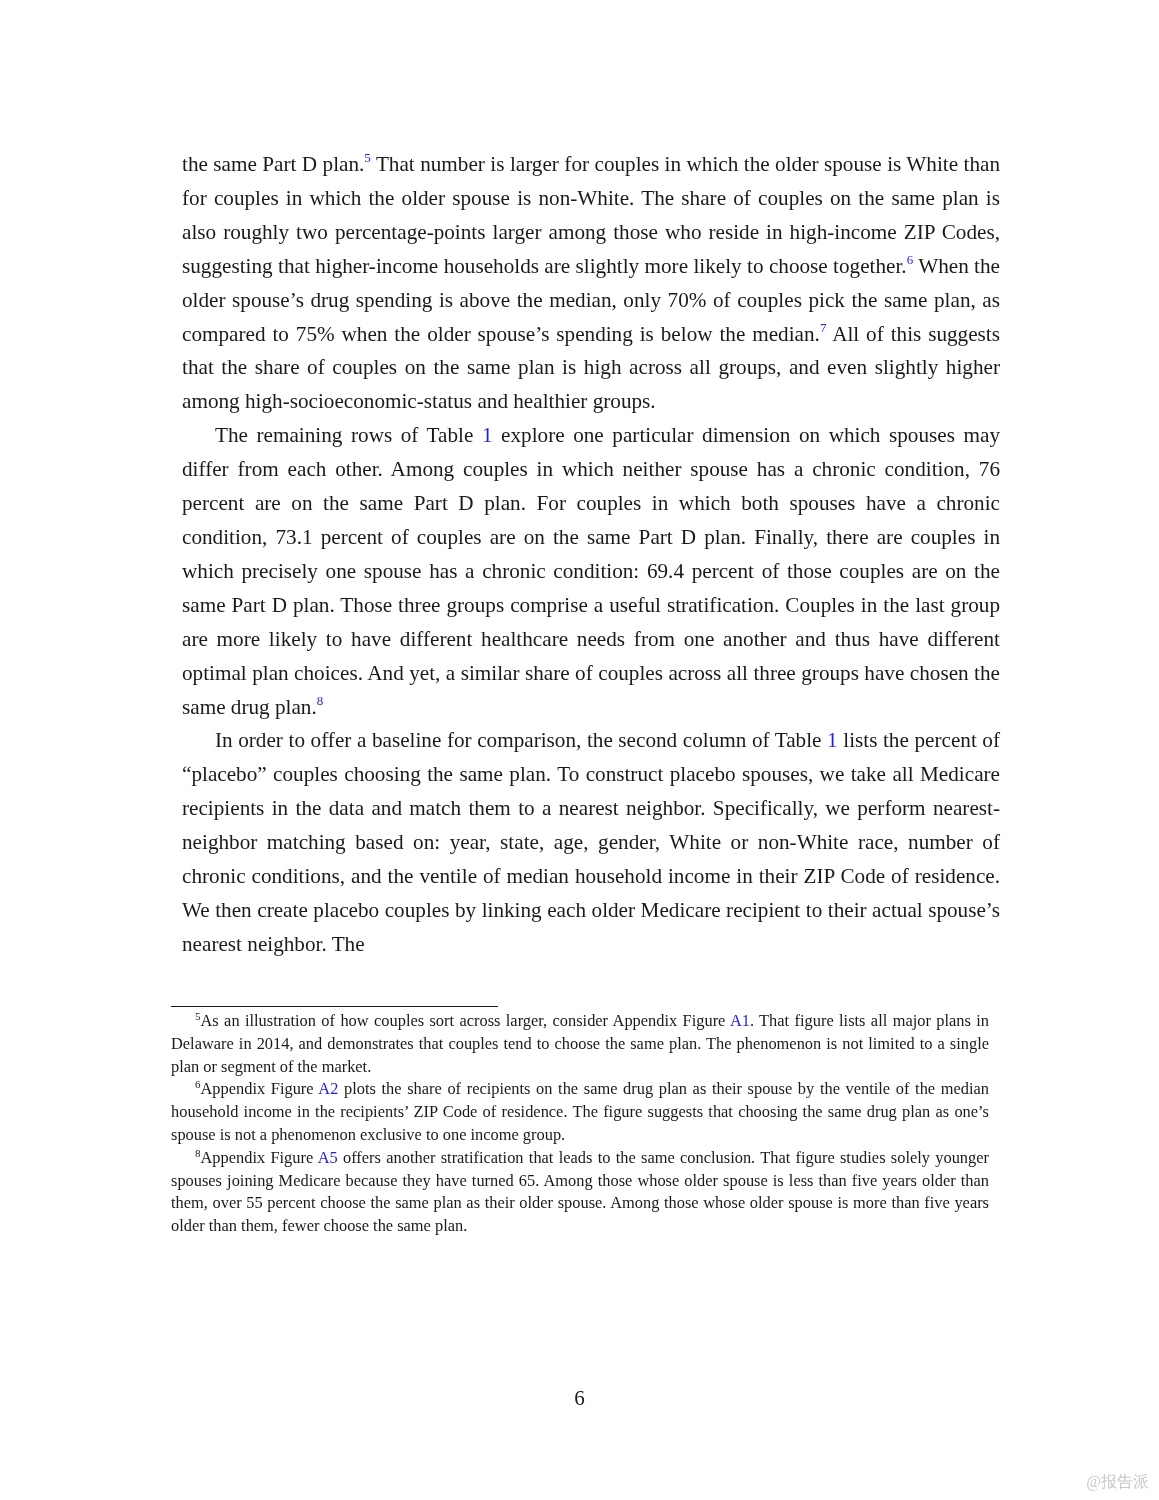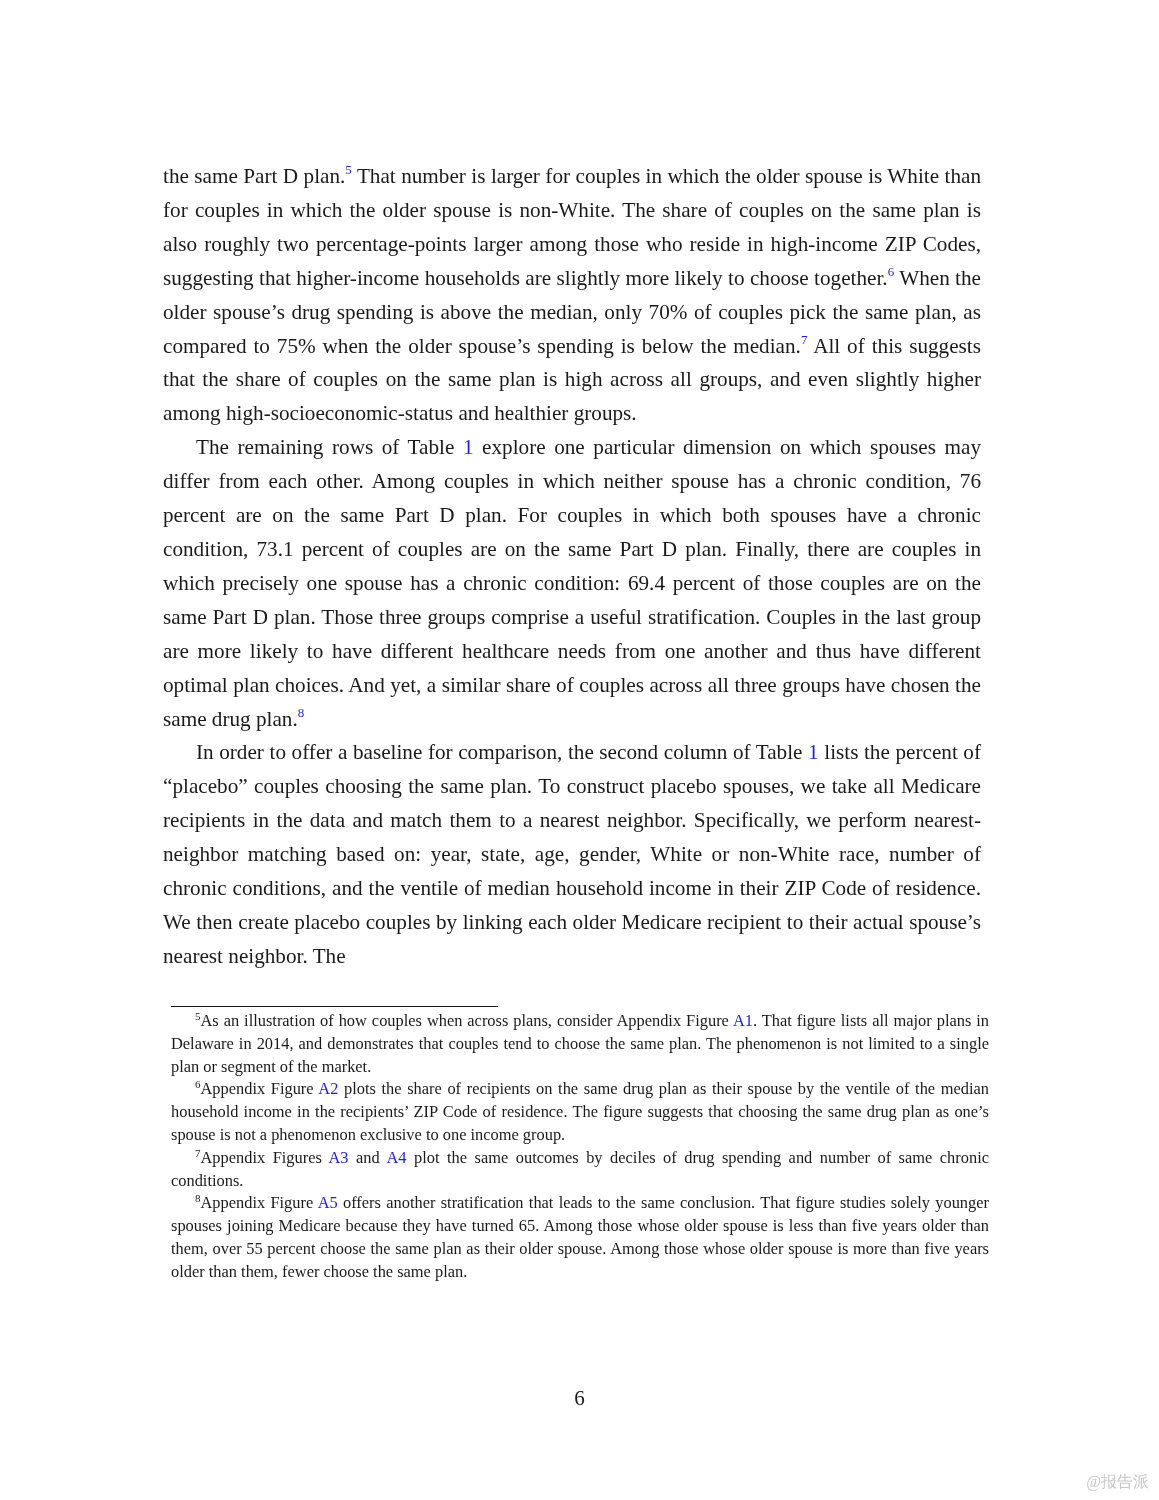--- a/index.html
+++ b/index.html
@@ -10,24 +10,23 @@
   body {
     width: 1159px;
     height: 1500px;
     position: relative;
     overflow: hidden;
     font-family: "DejaVu Serif", "Liberation Serif", serif;
     color: #1a1a1a;
   }
   .page {
     position: absolute;
-    left: 163px;
+    left: 182px;
     top: 148px;
     width: 818px;
-    margin-top: 12px;
   }
   .para {
     font-family: "Liberation Serif", "DejaVu Serif", serif;
     font-size: 21.2px;
     line-height: 33.9px;
     text-align: justify;
     margin: 0;
     hyphens: none;
   }
   .para.indent {
@@ -94,20 +93,19 @@
 <body>
 
 <div class="page" id="body-text">
     <p class="para"><span>the same Part D plan.</span><sup class="ref fnmark">5</sup><span> That number is larger for couples in which the older spouse is White than for couples in which the older spouse is non-White.  The share of couples on the same plan is also roughly two percentage-points larger among those who reside in high-income ZIP Codes, suggesting that higher-income households are slightly more likely to choose together.</span><sup class="ref fnmark">6</sup><span> When the older spouse’s drug spending is above the median, only 70% of couples pick the same plan, as compared to 75% when the older spouse’s spending is below the median.</span><sup class="ref fnmark">7</sup><span> All of this suggests that the share of couples on the same plan is high across all groups, and even slightly higher among high-socioeconomic-status and healthier groups.</span></p>
     <p class="para indent"><span>The remaining rows of Table </span><span class="ref">1</span><span> explore one particular dimension on which spouses may differ from each other.  Among couples in which neither spouse has a chronic condition, 76 percent are on the same Part D plan. For couples in which both spouses have a chronic condition, 73.1 percent of couples are on the same Part D plan. Finally, there are couples in which precisely one spouse has a chronic condition: 69.4 percent of those couples are on the same Part D plan. Those three groups comprise a useful stratification. Couples in the last group are more likely to have different healthcare needs from one another and thus have different optimal plan choices.  And yet, a similar share of couples across all three groups have chosen the same drug plan.</span><sup class="ref fnmark">8</sup></p>
     <p class="para indent"><span>In order to offer a baseline for comparison, the second column of Table </span><span class="ref">1</span><span> lists the percent of “placebo” couples choosing the same plan. To construct placebo spouses, we take all Medicare recipients in the data and match them to a nearest neighbor. Specifically, we perform nearest-neighbor matching based on: year, state, age, gender, White or non-White race, number of chronic conditions, and the ventile of median household income in their ZIP Code of residence. We then create placebo couples by linking each older Medicare recipient to their actual spouse’s nearest neighbor.  The</span></p>
   </div>
 
 <div class="fn-rule"></div>
 <div class="footnotes" id="footnotes">
-    <p class="fn"><sup>5</sup><span>As an illustration of how couples when across plans, consider Appendix Figure </span><span class="ref">A1</span><span>. That figure lists all major plans in Delaware in 2014, and demonstrates that couples tend to choose the same plan. The phenomenon is not limited to a single plan or segment of the market.</span></p>
+    <p class="fn"><sup>5</sup><span>As an illustration of how couples sort across larger, consider Appendix Figure </span><span class="ref">A1</span><span>. That figure lists all major plans in Delaware in 2014, and demonstrates that couples tend to choose the same plan. The phenomenon is not limited to a single plan or segment of the market.</span></p>
     <p class="fn"><sup>6</sup><span>Appendix Figure </span><span class="ref">A2</span><span> plots the share of recipients on the same drug plan as their spouse by the ventile of the median household income in the recipients’ ZIP Code of residence. The figure suggests that choosing the same drug plan as one’s spouse is not a phenomenon exclusive to one income group.</span></p>
-    <p class="fn"><sup>7</sup><span>Appendix Figures </span><span class="ref">A3</span><span> and </span><span class="ref">A4</span><span> plot the same outcomes by deciles of drug spending and number of same chronic conditions.</span></p>
     <p class="fn"><sup>8</sup><span>Appendix Figure </span><span class="ref">A5</span><span> offers another stratification that leads to the same conclusion. That figure studies solely younger spouses joining Medicare because they have turned 65.  Among those whose older spouse is less than five years older than them, over 55 percent choose the same plan as their older spouse. Among those whose older spouse is more than five years older than them, fewer choose the same plan.</span></p>
   </div>
 
 <div class="page-number">6</div>
 <div class="watermark">@报告派</div>
 
 </body></html>

